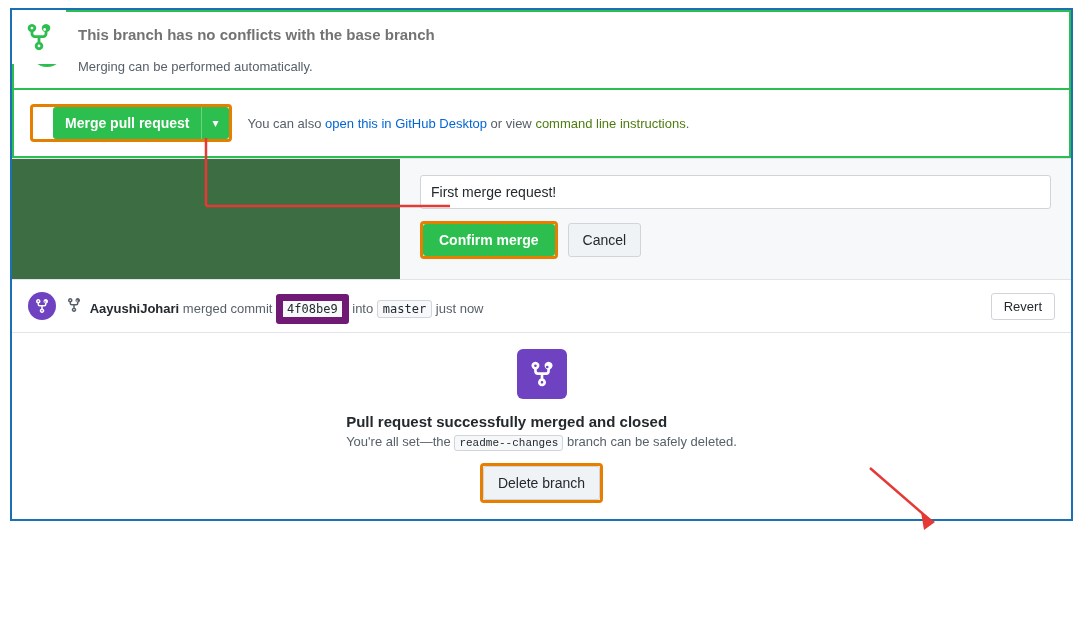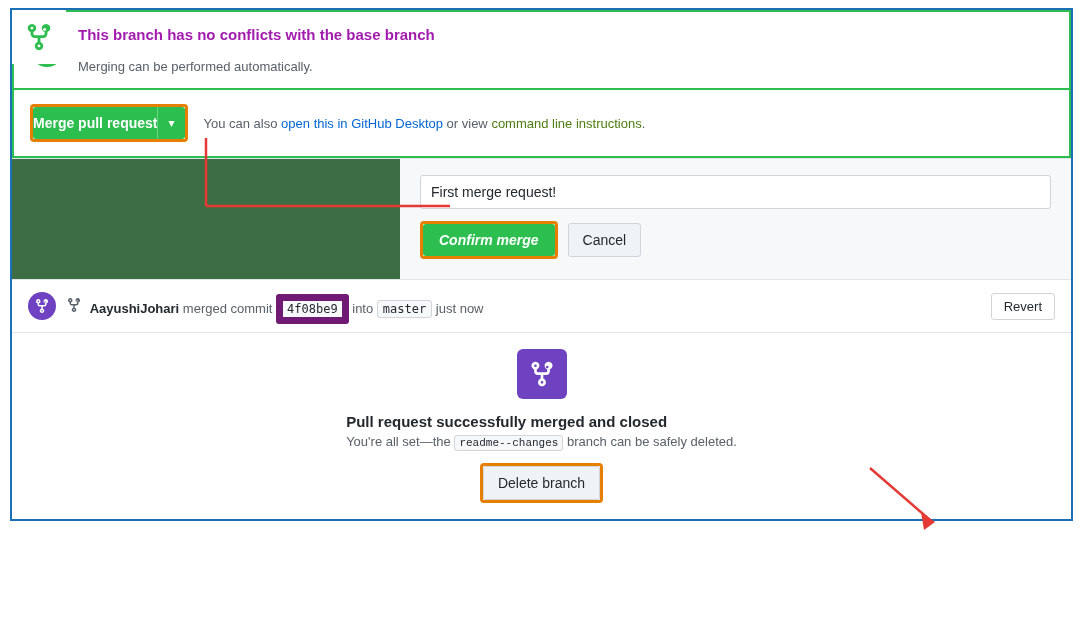--- a/index.html
+++ b/index.html
@@ -20,47 +20,47 @@
 
   <div style="position:absolute; top:8px; left:10px; right:10px; border:2px solid #1a6fb5; background:#fff;">
 
     <div style="border:2px solid #2cbe4e; display:flex; align-items:center; padding:14px 16px; gap:14px; background:#fff;">
       <div style="width:34px;height:34px;border-radius:50%;background:#2cbe4e;display:flex;align-items:center;justify-content:center;flex-shrink:0;">
         <svg width="18" height="14" viewBox="0 0 18 14" fill="none">
           <path d="M1.5 7L6.5 12L16.5 2" stroke="white" stroke-width="2.5" stroke-linecap="round" stroke-linejoin="round"></path>
         </svg>
       </div>
       <div>
-        <div style="font-size:15px;font-weight:600;color:#a21caf;">This branch has no conflicts with the base branch</div>
+        <div style="font-size:15px;font-weight:600;color:#737373;">This branch has no conflicts with the base branch</div>
         <div style="font-size:13px;color:#586069;margin-top:16px;">Merging can be performed automatically.</div>
       </div>
     </div>
 
     <div style="border:2px solid #2cbe4e; display:flex; align-items:center; padding:14px 16px; gap:16px; background:#fff; margin-top:-2px; position:relative;">
 
       <div style="border:3px solid #e67e00; border-radius:4px; display:inline-flex; flex-shrink:0;">
-        <button style="background:#2cbe4e;color:#fff;border:none;padding:8px 0;font-size:14px;font-weight:600;cursor:pointer;border-radius:3px 0 0 3px;">Merge pull request</button>
+        <button style="background:#2cbe4e;color:#fff;border:none;padding:8px 12px;font-size:14px;font-weight:600;cursor:pointer;border-radius:3px 0 0 3px;margin-left:20px;">Merge pull request</button>
         <button style="background:#2cbe4e;color:#fff;border:none;border-left:1px solid rgba(255,255,255,0.3);padding:8px 10px;cursor:pointer;border-radius:0 3px 3px 0;font-size:12px;">▾</button>
       </div>
       <div style="font-size:13px;color:#586069;">
         <span>You can also </span><a href="#" style="color:#0366d6;text-decoration:none;">open this in GitHub Desktop</a><span> or view </span><a href="#" style="color:#4d7c0f;text-decoration:none;">command line instructions</a><span>.</span>
       </div>
     </div>
 
     <div style="display:flex; background:#fff; border-top:1px solid #e1e4e8; position:relative;">
 
       <div style="background:#3d6e43; width:388px; min-height:120px; flex-shrink:0; position:relative;">
       </div>
 
       <div style="flex:1; padding:16px 20px; background:#f6f8fa; display:flex; flex-direction:column; gap:12px;">
         <input style="background: rgb(255, 255, 255); border: 1px solid rgb(209, 213, 218); border-radius: 3px; padding: 8px 10px; font-size: 14px; color: rgb(36, 41, 46); width: 100%;" type="text" value="First merge request!">
         <div style="display:flex;align-items:center;gap:10px;">
 
           <div style="border:3px solid #e67e00;border-radius:4px;display:inline-flex;">
-            <button style="background:#2cbe4e;color:#fff;border:none;padding:8px 16px;font-size:14px;font-weight:600;cursor:pointer;border-radius:3px;font-style:italic;">Confirm merge</button>
+            <button style="background:#2cbe4e;color:#fff;border:none;padding:8px 16px;font-size:14px;font-weight:600;cursor:pointer;border-radius:3px;">Confirm merge</button>
           </div>
           <button style="background:#eff3f6;color:#24292e;border:1px solid #d1d5da;padding:8px 14px;font-size:14px;cursor:pointer;border-radius:3px;">Cancel</button>
         </div>
       </div>
     </div>
 
     <div style="background:#fff;border-top:1px solid #e1e4e8;padding:12px 16px;display:flex;align-items:center;gap:10px;">
       <div style="width:28px;height:28px;border-radius:50%;background:#6f42c1;display:flex;align-items:center;justify-content:center;flex-shrink:0;">
         <svg width="16" height="16" viewBox="0 0 16 16" fill="white">
           <path d="M5 3.25a.75.75 0 11-1.5 0 .75.75 0 011.5 0zm0 2.122a2.25 2.25 0 10-1.5 0v.878A2.25 2.25 0 005.75 8.5h1.5v2.128a2.251 2.251 0 101.5 0V8.5h1.5a2.25 2.25 0 002.25-2.25v-.878a2.25 2.25 0 10-1.5 0v.878a.75.75 0 01-.75.75h-4.5A.75.75 0 015 6.25v-.878zm3.75 7.378a.75.75 0 11-1.5 0 .75.75 0 011.5 0zm3-8.75a.75.75 0 11-1.5 0 .75.75 0 011.5 0z"></path>

